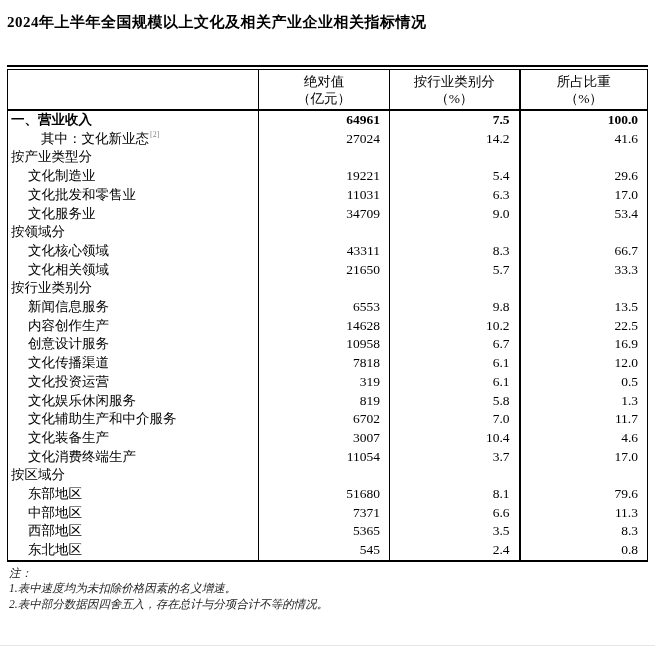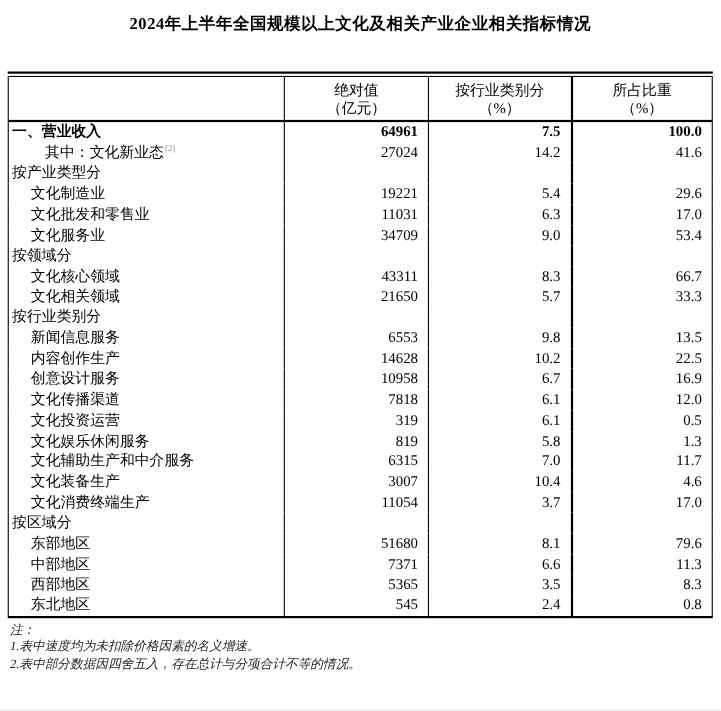--- a/index.html
+++ b/index.html
@@ -15,21 +15,21 @@
     color: #000;
     box-sizing: border-box;
     border-bottom: 1px solid #e5e5e5;
   }
   .page {
     padding: 0 7px;
   }
   .title {
     font-size: 15px;
     font-weight: bold;
-    text-align: center;
+    text-align: left;
     margin: 12px 0 0 0;
     line-height: 20px;
     letter-spacing: 0.5px;
   }
   .table-wrap {
     margin-top: 33px;
   }
   
   .double-rule {
     height: 2px;
@@ -218,21 +218,21 @@
             <td class="c-num b4">0.5</td>
           </tr>
           <tr>
             <td class="c-label indent-1">文化娱乐休闲服务</td>
             <td class="c-num b2">819</td>
             <td class="c-num b3">5.8</td>
             <td class="c-num b4">1.3</td>
           </tr>
           <tr>
             <td class="c-label indent-1">文化辅助生产和中介服务</td>
-            <td class="c-num b2">6315</td>
+            <td class="c-num b2">6702</td>
             <td class="c-num b3">7.0</td>
             <td class="c-num b4">11.7</td>
           </tr>
           <tr>
             <td class="c-label indent-1">文化装备生产</td>
             <td class="c-num b2">3007</td>
             <td class="c-num b3">10.4</td>
             <td class="c-num b4">4.6</td>
           </tr>
           <tr>

